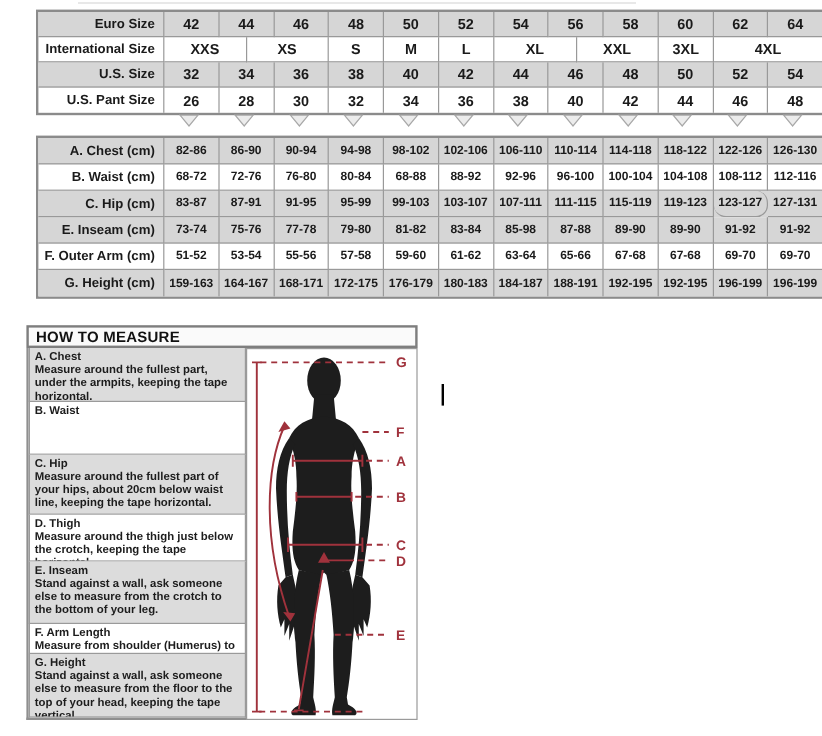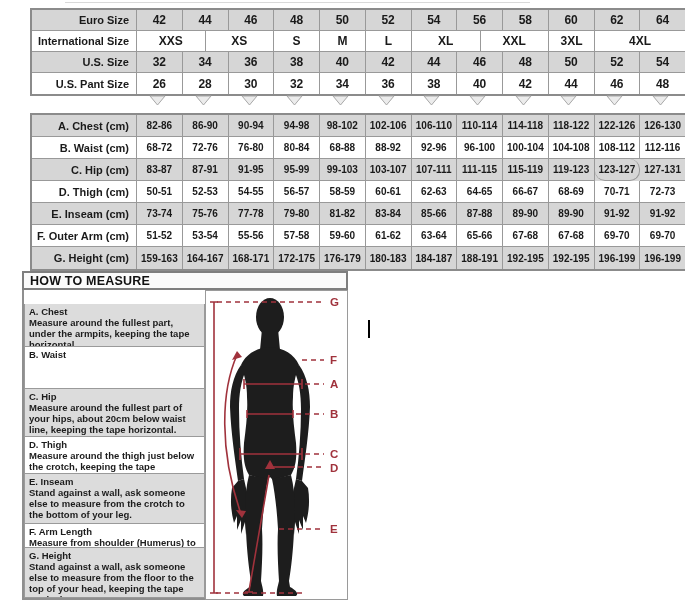--- a/index.html
+++ b/index.html
@@ -208,44 +208,29 @@
       <div class="t-cell" style="flex-grow: 1;">95-99</div>
       <div class="t-cell" style="flex-grow: 1;">99-103</div>
       <div class="t-cell" style="flex-grow: 1;">103-107</div>
       <div class="t-cell" style="flex-grow: 1;">107-111</div>
       <div class="t-cell" style="flex-grow: 1;">111-115</div>
       <div class="t-cell" style="flex-grow: 1;">115-119</div>
       <div class="t-cell" style="flex-grow: 1;">119-123</div>
       <div class="t-cell" style="flex-grow: 1; border-radius: 10px;">123-127</div>
       <div class="t-cell" style="flex-grow: 1;">127-131</div>
     </div>
-    <div class="t-row">
-      <div class="t-label">D. Thigh (cm)</div>
-      <div class="t-cell" style="flex-grow: 1;">50-51</div>
-      <div class="t-cell" style="flex-grow: 1;">52-53</div>
-      <div class="t-cell" style="flex-grow: 1;">54-55</div>
-      <div class="t-cell" style="flex-grow: 1;">56-57</div>
-      <div class="t-cell" style="flex-grow: 1;">58-59</div>
-      <div class="t-cell" style="flex-grow: 1;">60-61</div>
-      <div class="t-cell" style="flex-grow: 1;">62-63</div>
-      <div class="t-cell" style="flex-grow: 1;">64-65</div>
-      <div class="t-cell" style="flex-grow: 1;">66-67</div>
-      <div class="t-cell" style="flex-grow: 1;">68-69</div>
-      <div class="t-cell" style="flex-grow: 1;">70-71</div>
-      <div class="t-cell" style="flex-grow: 1;">72-73</div>
-    </div>
     <div class="t-row shaded">
       <div class="t-label">E. Inseam (cm)</div>
       <div class="t-cell" style="flex-grow: 1;">73-74</div>
       <div class="t-cell" style="flex-grow: 1;">75-76</div>
       <div class="t-cell" style="flex-grow: 1;">77-78</div>
       <div class="t-cell" style="flex-grow: 1;">79-80</div>
       <div class="t-cell" style="flex-grow: 1;">81-82</div>
       <div class="t-cell" style="flex-grow: 1;">83-84</div>
-      <div class="t-cell" style="flex-grow: 1;">85-66</div>
+      <div class="t-cell" style="flex-grow: 1;">85-98</div>
       <div class="t-cell" style="flex-grow: 1;">87-88</div>
       <div class="t-cell" style="flex-grow: 1;">89-90</div>
       <div class="t-cell" style="flex-grow: 1;">89-90</div>
       <div class="t-cell" style="flex-grow: 1;">91-92</div>
       <div class="t-cell" style="flex-grow: 1;">91-92</div>
     </div>
     <div class="t-row">
       <div class="t-label">F. Outer Arm (cm)</div>
       <div class="t-cell" style="flex-grow: 1;">51-52</div>
       <div class="t-cell" style="flex-grow: 1;">53-54</div>
@@ -275,21 +260,21 @@
       <div class="t-cell" style="flex-grow: 1;">196-199</div>
       <div class="t-cell" style="flex-grow: 1;">196-199</div>
     </div>
   </div>
 
 <div id="htm-header">
   <span>HOW TO MEASURE</span>
 </div>
 
 <div id="htm-sections">
-    <div class="htm-sec shaded" style="height: 45px; flex: 1 1 45px; margin-top: 14px;">
+    <div class="htm-sec shaded" style="height: 45px; flex: 1 1 45px;">
       <div class="sec-title">A. Chest</div>
       <div class="sec-text">Measure around the fullest part, under the armpits, keeping the tape horizontal.</div>
     </div>
     <div class="htm-sec" style="height: 45px; flex: 1 1 45px;">
       <div class="sec-title">B. Waist</div>
     </div>
     <div class="htm-sec shaded" style="height: 50px; flex: 1 1 50px;">
       <div class="sec-title">C. Hip</div>
       <div class="sec-text">Measure around the fullest part of your hips, about 20cm below waist line, keeping the tape horizontal.</div>
     </div>

